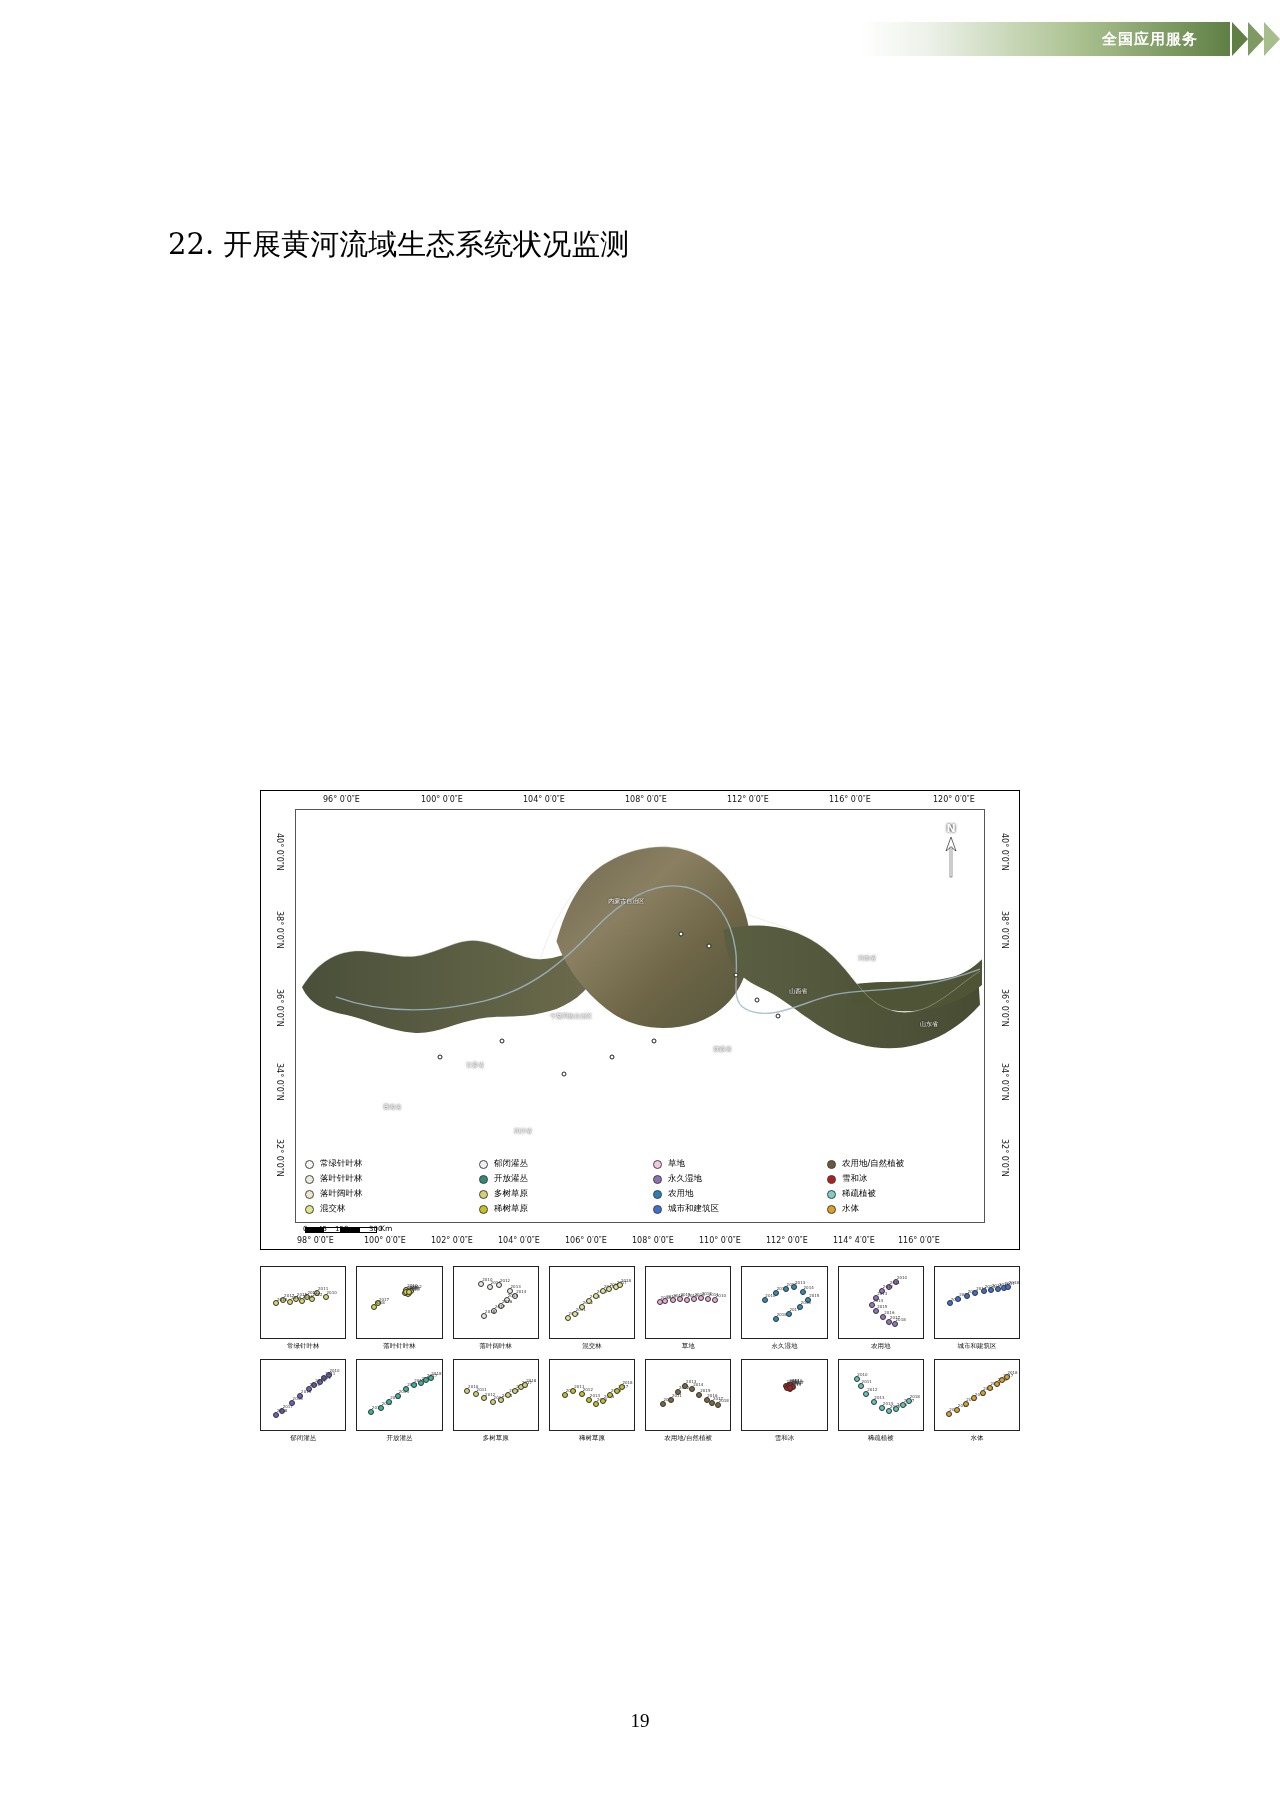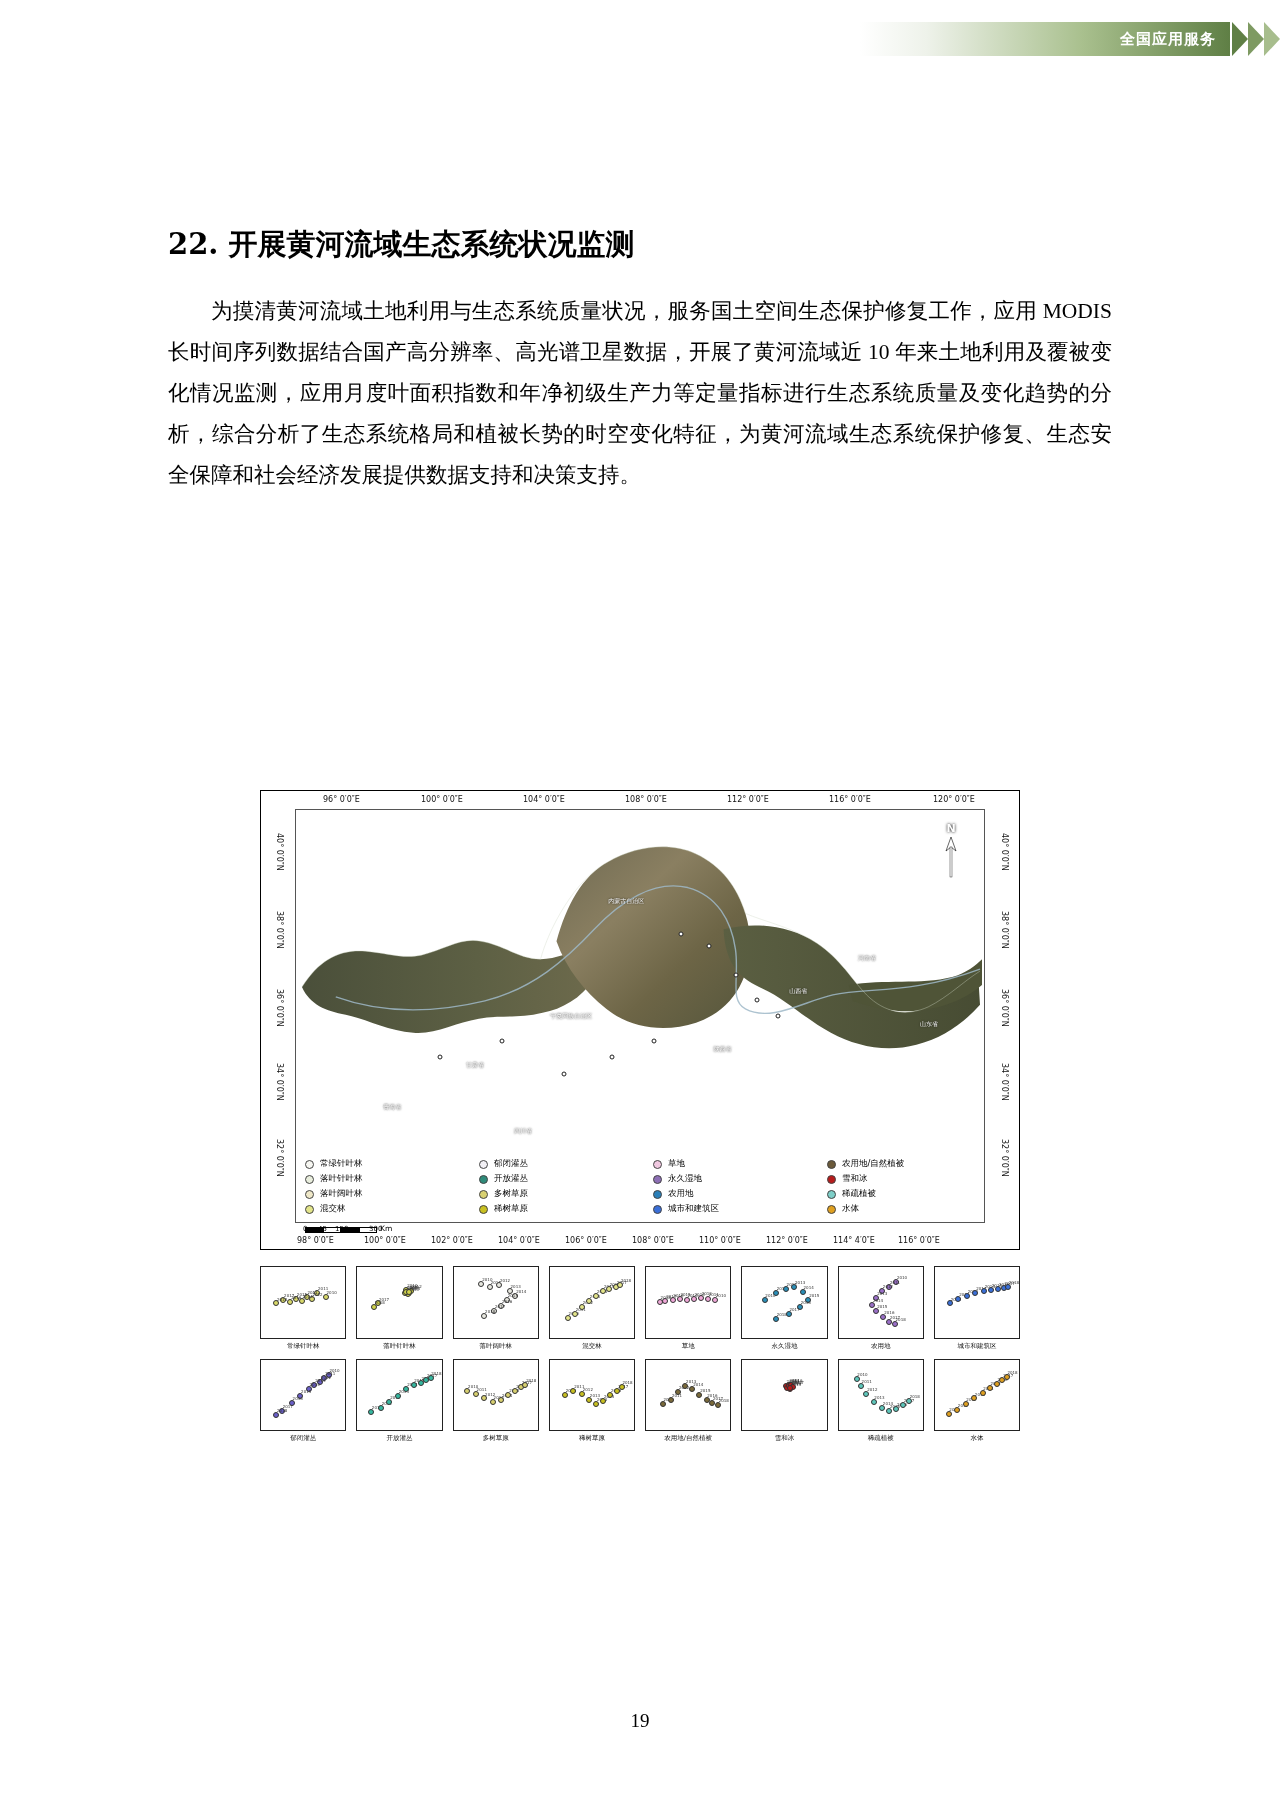--- a/index.html
+++ b/index.html
@@ -15,37 +15,37 @@
     position:absolute; top:22px; right:0; width:420px; height:34px;
     display:flex; align-items:center; justify-content:flex-end;
   }
   .banner-bar{
     position:relative;
     height:34px;
     min-width:300px;
     flex:1;
     background:linear-gradient(90deg,#ffffff 0%,#eef2ea 18%,#a9c08e 60%,#5f7f45 100%);
     display:flex; align-items:center; justify-content:flex-end;
-    padding-right:14px;
+    padding-right:32px;
     box-sizing:border-box;
   }
   .banner-text{
     color:#ffffff; font-size:15px; letter-spacing:1px;
     font-family:"DejaVu Sans","Liberation Sans",sans-serif;
     font-weight:bold;
   }
   .banner-arrows{ display:flex; align-items:center; margin-left:2px; }
   .banner-arrows svg{ display:block; }
 
   
   .content{
     position:absolute; left:168px; top:225px; width:944px;
   }
   h1.section-title{
-    font-size:29px; margin:0 0 26px 0; font-weight:bold;
+    font-size:29px; margin:0 0 26px 0; font-weight:normal;
     font-family:"DejaVu Serif","Liberation Serif",serif;
     letter-spacing:0px;
     color:#000;
   }
   p.para{
     font-size:21.5px; line-height:41px; margin:0 0 2px 0;
     text-align:justify; text-justify:inter-ideograph;
     text-indent:2em;
     color:#000;
   }
@@ -155,21 +155,20 @@
     <svg width="48" height="34" viewBox="0 0 48 34">
       <polygon points="0,0 16,17 0,34" fill="#5f7f45"></polygon>
       <polygon points="16,0 32,17 16,34" fill="#7e9a62"></polygon>
       <polygon points="32,0 48,17 32,34" fill="#a7bd8d"></polygon>
     </svg>
   </div>
 </div>
 
 <div class="content">
   <h1 class="section-title">22. 开展黄河流域生态系统状况监测</h1>
-  <p class="para">为摸清黄河流域土地利用与生态系统质量状况，服务国土空间生态保护修复工作，应用 MODIS 长时间序列数据结合国产高分辨率、高光谱卫星数据，开展了黄河流域近 10 年来土地利用及覆被变化情况监测，应用月度叶面积指数和年净初级生产力等定量指标进行生态系统质量及变化趋势的分析，综合分析了生态系统格局和植被长势的时空变化特征，为黄河流域生态系统保护修复、生态安全保障和社会经济发展提供数据支持和决策支持。</p>
 </div>
 
 <div class="figure-wrap">
 
   <div class="map-box">
 
     <div class="axis-label" style="left:62px; top:4px;">96° 0′0″E</div>
     <div class="axis-label" style="left:160px; top:4px;">100° 0′0″E</div>
     <div class="axis-label" style="left:262px; top:4px;">104° 0′0″E</div>
     <div class="axis-label" style="left:364px; top:4px;">108° 0′0″E</div>

